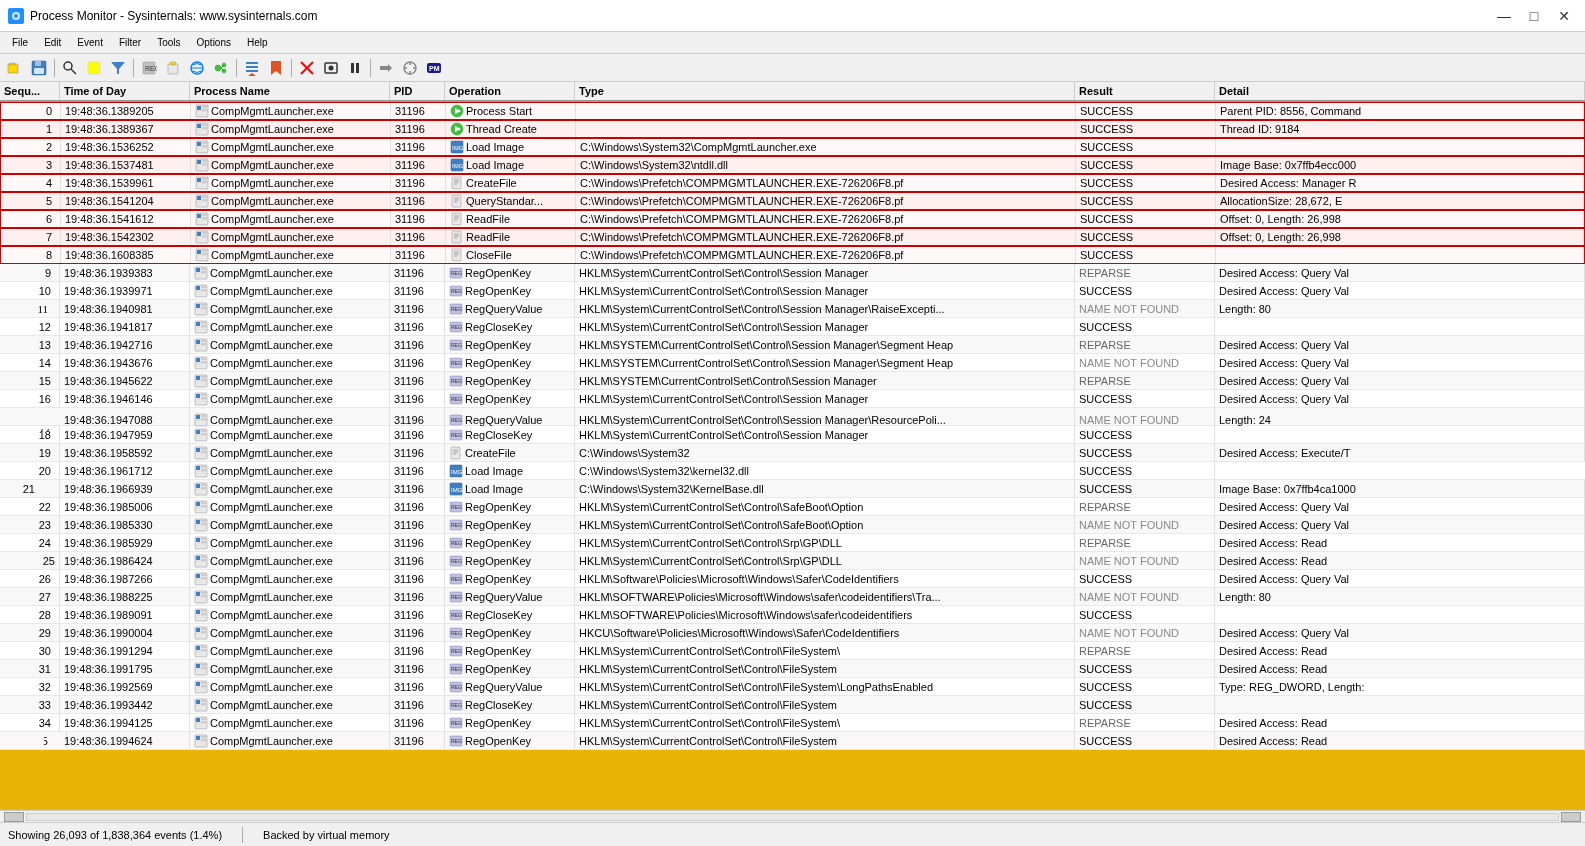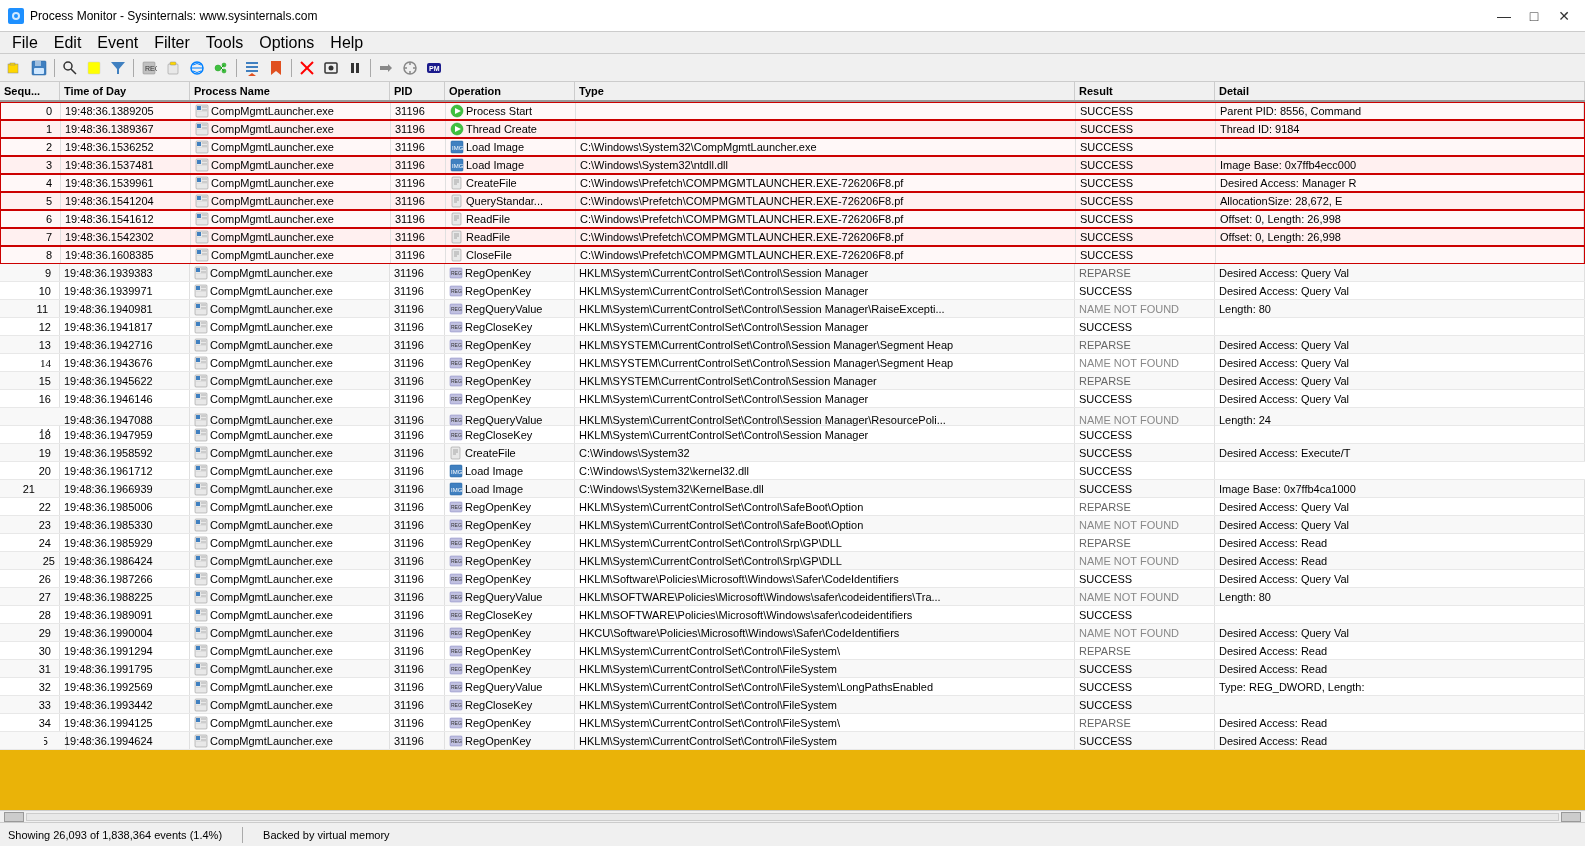--- a/index.html
+++ b/index.html
@@ -58,21 +58,21 @@
       color: #333;
     }
 
     .menu-bar {
       background: #f0f0f0;
       display: flex;
       align-items: center;
       height: 22px;
       padding: 0 4px;
       border-bottom: 1px solid #ccc;
-      font-size: 16px;
+      font-size: 10px;
     }
     .menu-item {
       padding: 2px 8px;
       cursor: pointer;
     }
 
     .toolbar {
       background: #f0f0f0;
       display: flex;
       align-items: center;
@@ -658,21 +658,21 @@
               <text x="2" y="9" font-size="5" fill="#333">REG</text>
             </svg>
         RegOpenKey
       </span>
     </div>
     <div class="table-cell">HKLM\System\CurrentControlSet\Control\Session Manager</div>
     <div class="table-cell" style="color:#000;">SUCCESS</div>
     <div class="table-cell">Desired Access: Query Val</div>
   </div>
       <div class="table-row alt2">
-    <div class="table-cell" style="justify-content:flex-end;padding-right:11px;">11</div>
+    <div class="table-cell" style="justify-content:flex-end;padding-right:11px;font-family:Liberation Serif, serif;">11</div>
     <div class="table-cell">19:48:36.1940981</div>
     <div class="table-cell">
       <span style="display:inline-flex;align-items:center;gap:2px;">
         <svg width="14" height="14" viewBox="0 0 14 14">
               <rect x="1" y="1" width="12" height="12" rx="1" fill="#e8e8e8" stroke="#888" stroke-width="0.5"></rect>
               <rect x="2" y="2" width="4" height="4" fill="#4080c0"></rect>
               <rect x="7" y="2" width="5" height="2" fill="#ccc"></rect>
               <rect x="7" y="5" width="5" height="2" fill="#ccc"></rect>
               <rect x="2" y="7" width="10" height="1" fill="#ddd"></rect>
             </svg>
@@ -745,21 +745,21 @@
               <text x="2" y="9" font-size="5" fill="#333">REG</text>
             </svg>
         RegOpenKey
       </span>
     </div>
     <div class="table-cell">HKLM\SYSTEM\CurrentControlSet\Control\Session Manager\Segment Heap</div>
     <div class="table-cell" style="color:#666;">REPARSE</div>
     <div class="table-cell">Desired Access: Query Val</div>
   </div>
       <div class="table-row alt">
-    <div class="table-cell" style="justify-content:flex-end;padding-right:8px;font-family:Liberation Serif, serif;">14</div>
+    <div class="table-cell" style="justify-content:flex-end;padding-right:8px;">14</div>
     <div class="table-cell">19:48:36.1943676</div>
     <div class="table-cell">
       <span style="display:inline-flex;align-items:center;gap:2px;">
         <svg width="14" height="14" viewBox="0 0 14 14">
               <rect x="1" y="1" width="12" height="12" rx="1" fill="#e8e8e8" stroke="#888" stroke-width="0.5"></rect>
               <rect x="2" y="2" width="4" height="4" fill="#4080c0"></rect>
               <rect x="7" y="2" width="5" height="2" fill="#ccc"></rect>
               <rect x="7" y="5" width="5" height="2" fill="#ccc"></rect>
               <rect x="2" y="7" width="10" height="1" fill="#ddd"></rect>
             </svg>

